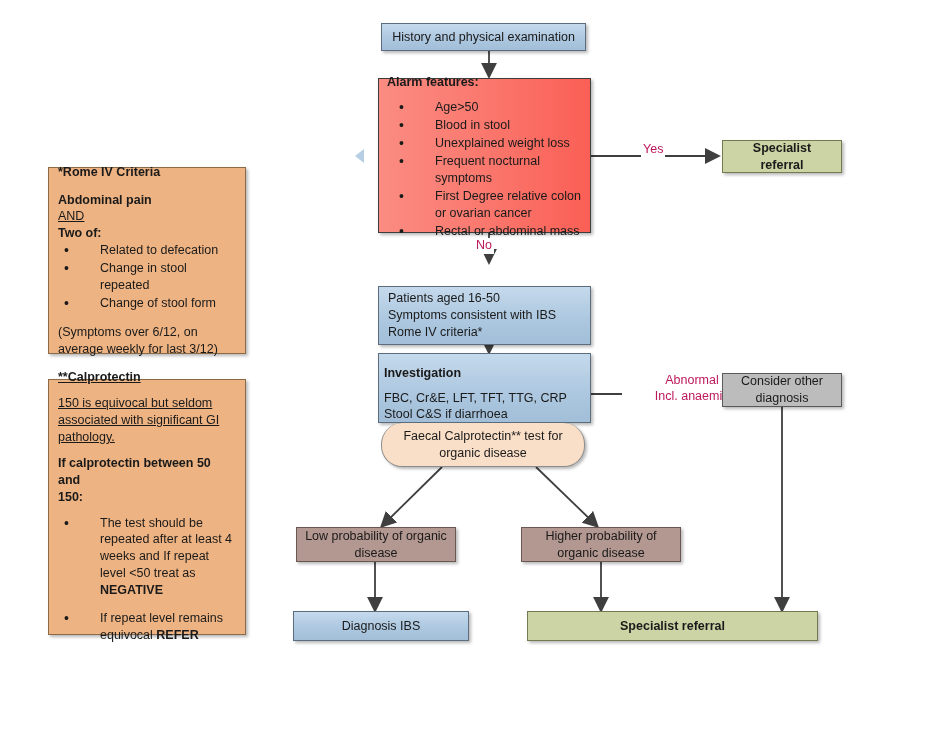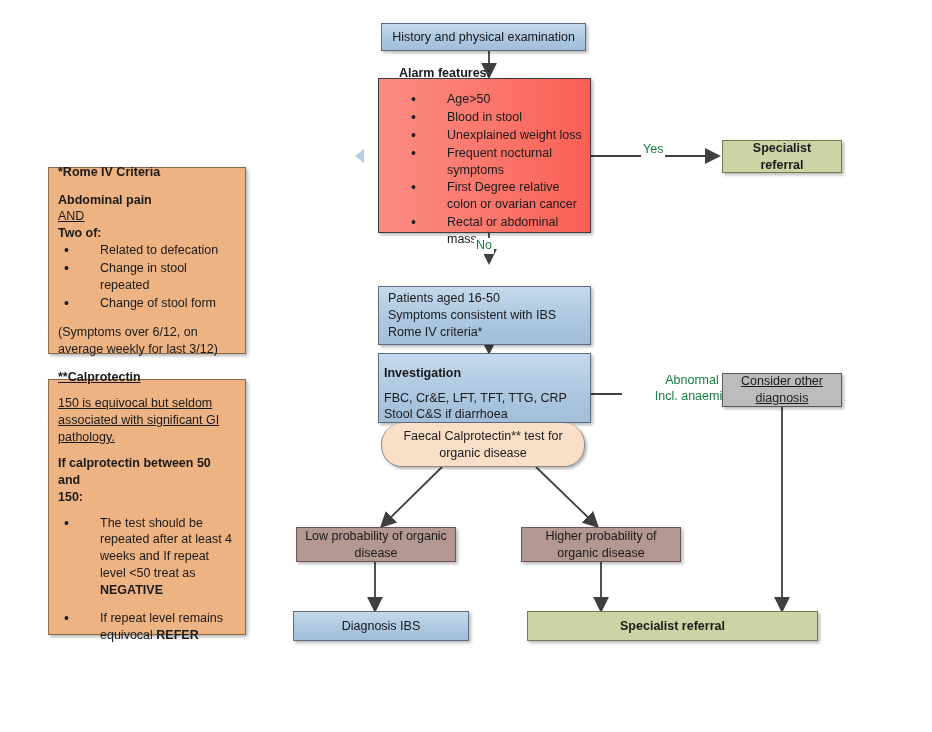--- a/index.html
+++ b/index.html
@@ -45,21 +45,20 @@
     border-color: #3d3d3d;
     border-width: 1.5px;
   }
   .green {
     background: #ccd3a4;
     border-color: #76794f;
   }
   .grey {
     background: #bcbcbc;
     border-color: #5a5a5a;
-    text-decoration: underline;
   }
   .mauve {
     background: #b39791;
     border-color: #6b5752;
   }
   .peachbox {
     background: #eeb382;
     border-color: #8a6a47;
   }
   .peachlite {
@@ -94,21 +93,21 @@
   
   #wires {
     position: absolute;
     left: 0; top: 0;
     width: 932px; height: 732px;
     pointer-events: none;
   }
   .edgelabel {
     position: absolute;
     font-size: 12.5px;
-    color: #15803d;
+    color: #be185d;
     background: #ffffff;
     padding: 0 2px;
     line-height: 1.25;
     text-align: center;
     white-space: pre-line;
   }
   .marker-tri {
     position: absolute;
     width: 0; height: 0;
     border-top: 7px solid transparent;
@@ -155,21 +154,21 @@
     </g>
   </svg>
 
   <div class="marker-tri" style="left:355px; top:149px;"></div>
 
   <div class="node blue center" style="left:381px; top:23px; width:205px; height:28px;">
     <div class="pad">History and physical examination</div>
   </div>
 
   <div class="node red" style="left:378px; top:78px; width:213px; height:155px;">
-    <div class="pad" style="padding:7px 8px 4px 20px;">
+    <div class="pad" style="padding:7px 8px 4px 8px;">
       <div class="bold">Alarm features:</div>
       <div style="height:9px;"></div>
       <ul class="bullets">
         <li>Age&gt;50</li>
         <li>Blood in stool</li>
         <li>Unexplained weight loss</li>
         <li>Frequent nocturnal symptoms</li>
         <li>First Degree relative colon or ovarian cancer</li>
         <li>Rectal or abdominal mass</li>
       </ul>

